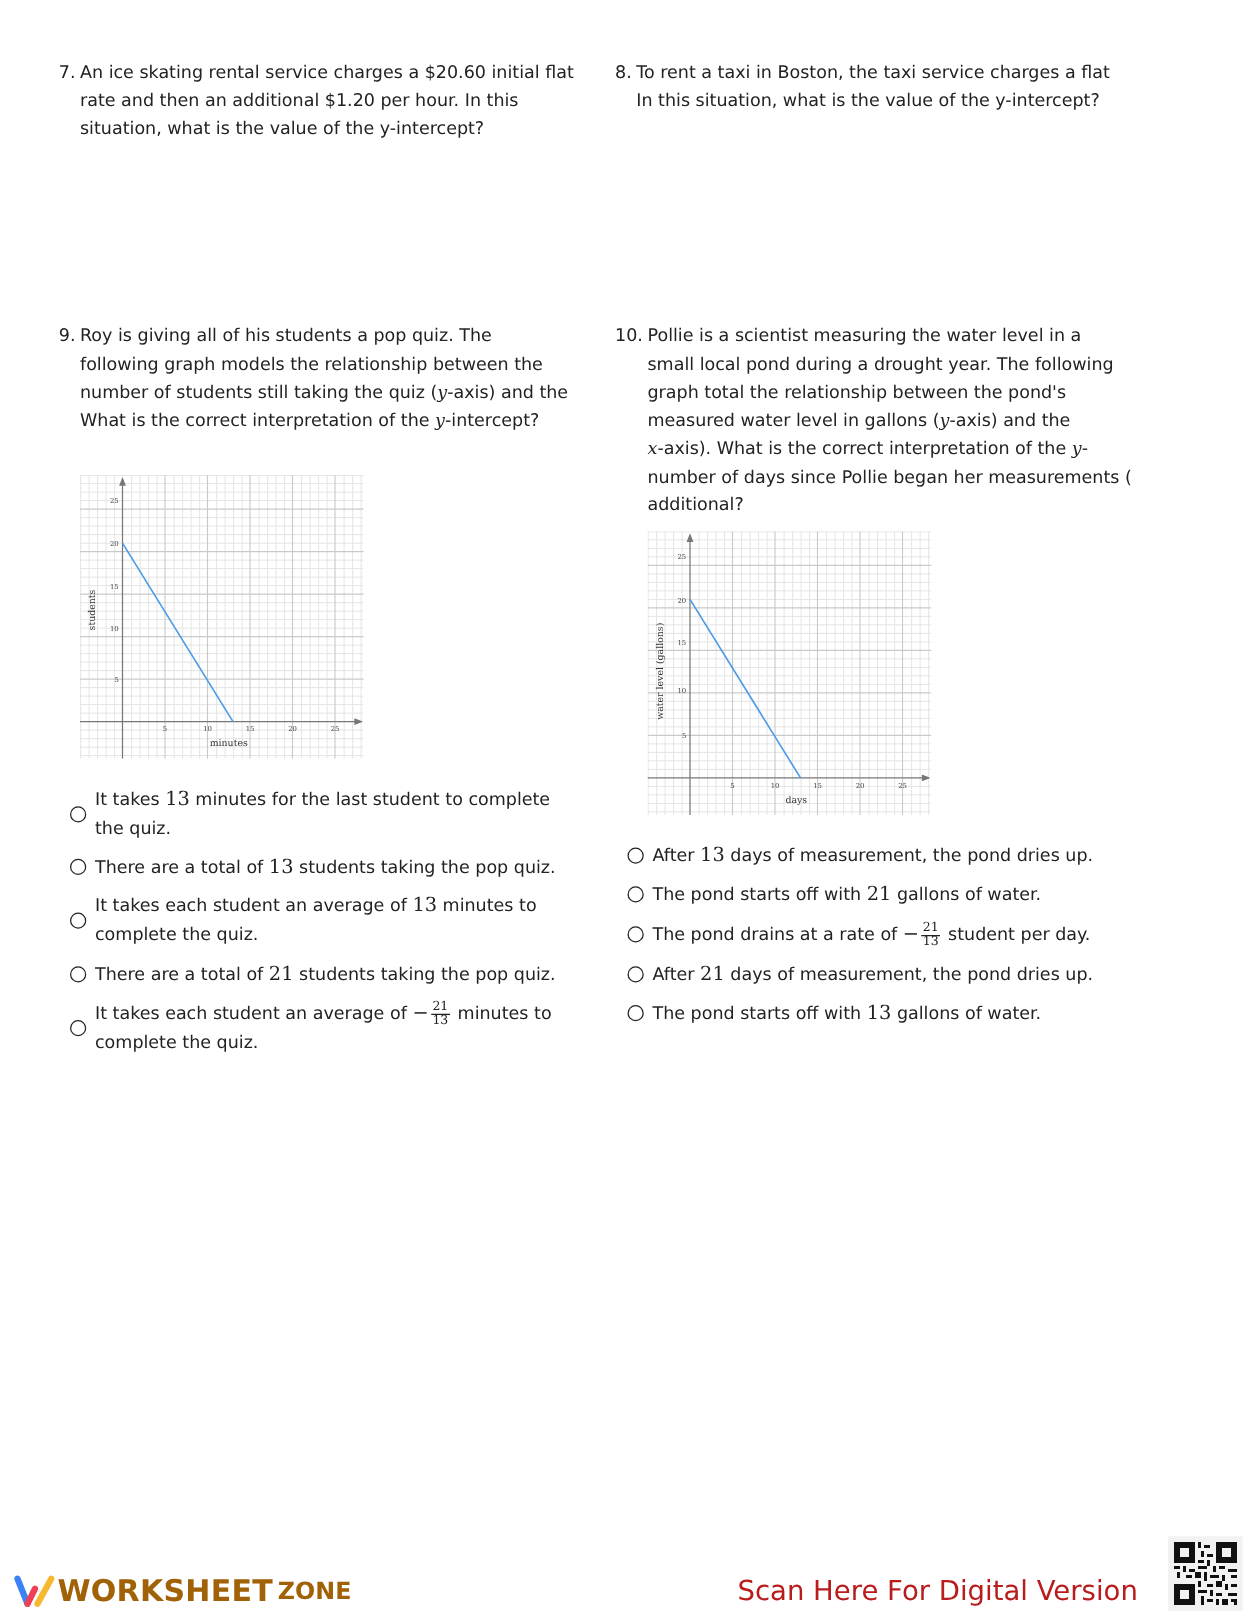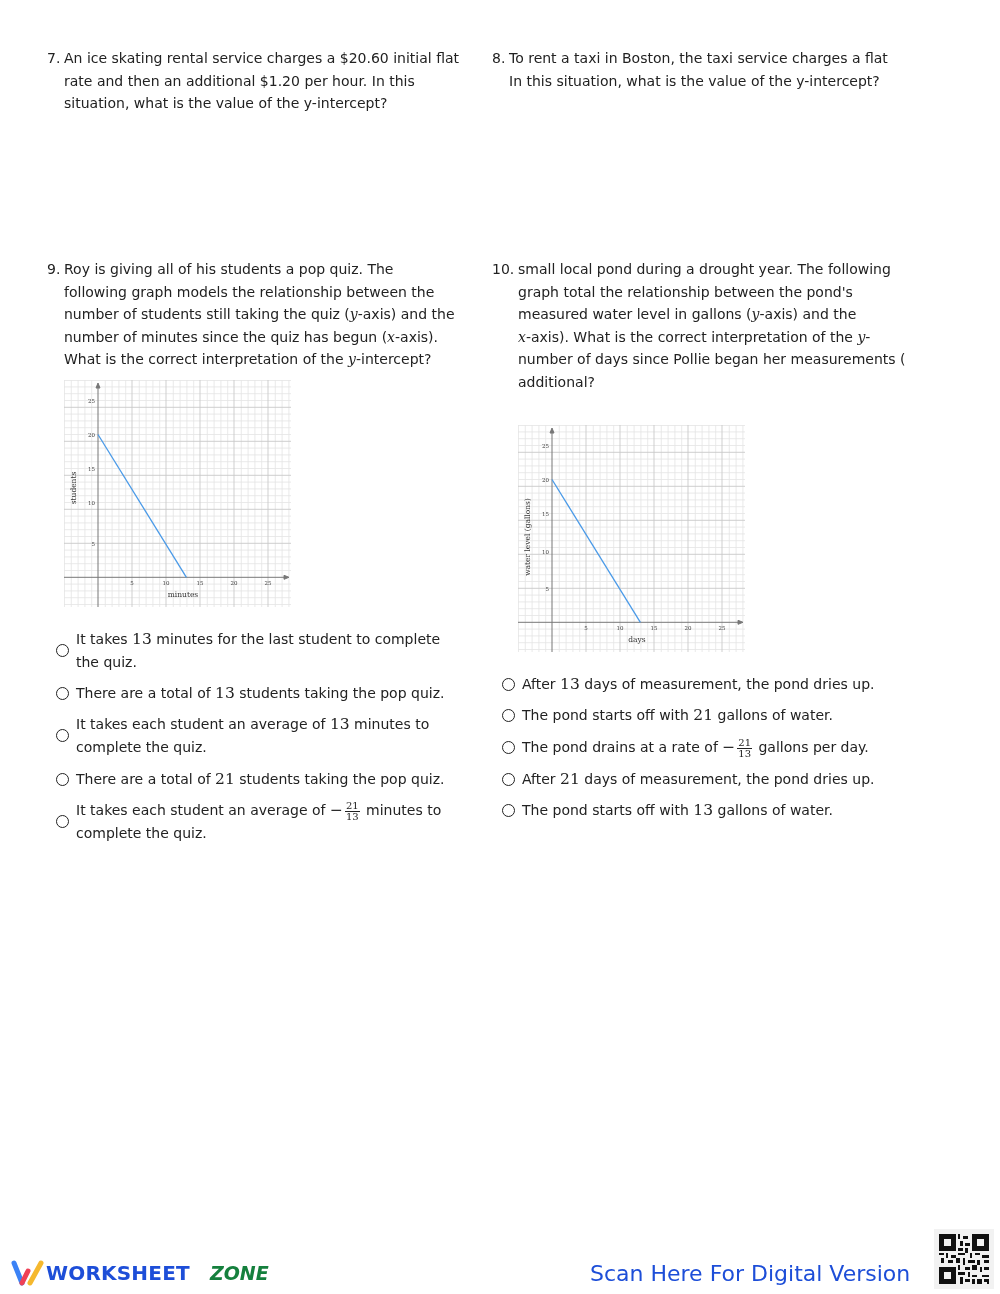--- a/index.html
+++ b/index.html
@@ -14,23 +14,23 @@
   .options { position:absolute; font-size:14px; line-height:22.5px; }
   .opt { position:absolute; left:0; display:flex; align-items:center; }
   .radio { width:11px; height:11px; border:1.6px solid #222; border-radius:50%;
            flex:0 0 auto; margin-right:7px; }
   .opt-text { display:block; }
   .frac { display:inline-block; vertical-align:middle; text-align:center;
           font-family:"DejaVu Serif", serif; font-size:10px; line-height:10px; margin:0 2px; }
   .frac span { display:block; }
   .frac .top { border-bottom:1px solid #222; padding:0 1px; }
   .footer-logo { position:absolute; left:10px; top:1259px; display:flex; align-items:center; }
-  .logo-text-a { color:#1d4ed8; font-weight:bold; font-size:20px; letter-spacing:0.2px; font-family:"DejaVu Sans", sans-serif; }
-  .logo-text-b { color:#15803d; font-weight:bold; font-size:19px; margin-left:20px; font-family:"DejaVu Sans", sans-serif;font-style:italic; }
-  .scan { position:absolute; left:590px; top:1261px; font-size:22px; color:#1d4ed8; font-family:"DejaVu Sans", sans-serif; }
+  .logo-text-a { color:#a16207; font-weight:bold; font-size:24px; letter-spacing:0.2px; font-family:"DejaVu Sans", sans-serif; }
+  .logo-text-b { color:#a16207; font-weight:bold; font-size:19px; margin-left:4px; font-family:"DejaVu Sans", sans-serif; }
+  .scan { position:absolute; left:590px; top:1261px; font-size:22px; color:#b91c1c; font-family:"DejaVu Sans", sans-serif; }
   .qr { position:absolute; left:934px; top:1229px; width:60px; height:60px; }
 </style>
 </head>
 <body>
 
 <div class="q" style="left:47px; top:47px; width:420px;">
   <span class="num">7.</span>
   <div style="margin-left:17px;">
     <span class="text">An ice skating rental service charges a $20.60 initial flat</span>
     <span class="text">rate and then an additional $1.20 per hour. In this</span>
@@ -45,21 +45,20 @@
     <span class="text">In this situation, what is the value of the y-intercept?</span>
   </div>
 </div>
 
 <div class="q" style="left:47px; top:258px; width:420px;">
   <span class="num">9.</span>
   <div style="margin-left:17px;">
     <span class="text">Roy is giving all of his students a pop quiz. The</span>
     <span class="text">following graph models the relationship between the</span>
     <span class="text"><span>number of students still taking the quiz (</span><span class="mi">y</span><span>-axis) and the</span></span>
-    <span class="text"><span>number of minutes since the quiz has begun (</span><span class="mi">x</span><span>-axis).</span></span>
     <span class="text"><span>What is the correct interpretation of the </span><span class="mi">y</span><span>-intercept?</span></span>
   </div>
 </div>
 
 <svg class="graph" style="left:64px; top:380px;" width="227" height="227" viewBox="0 0 227 227">
   <rect x="0" y="0" width="227" height="227" fill="#ffffff"></rect>
   <g stroke="#e4e4e4" stroke-width="0.8">
     <path d="M0.5 0V227 M7.3 0V227 M14.1 0V227 M20.9 0V227 M27.7 0V227 M41.3 0V227 M48.1 0V227 M54.9 0V227 M61.7 0V227 M75.3 0V227 M82.1 0V227 M88.9 0V227 M95.7 0V227 M109.3 0V227 M116.1 0V227 M122.9 0V227 M129.7 0V227 M143.3 0V227 M150.1 0V227 M156.9 0V227 M163.7 0V227 M177.3 0V227 M184.1 0V227 M190.9 0V227 M197.7 0V227 M211.3 0V227 M218.1 0V227 M224.9 0V227"></path>
     <path d="M0 0.5H227 M0 6.9H227 M0 13.7H227 M0 20.5H227 M0 34.1H227 M0 40.9H227 M0 47.7H227 M0 54.5H227 M0 68.1H227 M0 74.9H227 M0 81.7H227 M0 88.5H227 M0 102.1H227 M0 108.9H227 M0 115.7H227 M0 122.5H227 M0 136.1H227 M0 142.9H227 M0 149.7H227 M0 156.5H227 M0 170.1H227 M0 176.9H227 M0 183.7H227 M0 190.5H227 M0 204.1H227 M0 210.9H227 M0 217.7H227 M0 224.5H227"></path>
   </g>
@@ -111,20 +110,21 @@
   </div>
   <div class="opt" style="top:171px;">
     <span class="radio"></span>
     <span class="opt-text"><span>It takes each student an average of </span><span class="math">−</span><span class="frac"><span class="top">21</span><span>13</span></span><span> minutes to</span><br><span>complete the quiz.</span></span>
   </div>
 </div>
 
 <div class="q" style="left:492px; top:258px; width:420px;">
   <span class="num">10.</span>
   <div style="margin-left:26px;">
+    <span class="text">Pollie is a scientist measuring the water level in a</span>
     <span class="text">small local pond during a drought year. The following</span>
     <span class="text">graph total the relationship between the pond's</span>
     <span class="text"><span>measured water level in gallons (</span><span class="mi">y</span><span>-axis) and the</span></span>
     <span class="text"><span class="mi">x</span><span>-axis). What is the correct interpretation of the </span><span class="mi">y</span><span>-</span></span>
     <span class="text">number of days since Pollie began her measurements (</span>
     <span class="text">additional?</span>
   </div>
 </div>
 
 <svg class="graph" style="left:518px; top:425px;" width="227" height="227" viewBox="0 0 227 227">
@@ -166,21 +166,21 @@
   <div class="opt" style="top:0;">
     <span class="radio"></span>
     <span class="opt-text"><span>After </span><span class="math">13</span><span> days of measurement, the pond dries up.</span></span>
   </div>
   <div class="opt" style="top:31px;">
     <span class="radio"></span>
     <span class="opt-text"><span>The pond starts off with </span><span class="math">21</span><span> gallons of water.</span></span>
   </div>
   <div class="opt" style="top:63px;">
     <span class="radio"></span>
-    <span class="opt-text"><span>The pond drains at a rate of </span><span class="math">−</span><span class="frac"><span class="top">21</span><span>13</span></span><span> gallons per day.</span></span>
+    <span class="opt-text"><span>The pond drains at a rate of </span><span class="math">−</span><span class="frac"><span class="top">21</span><span>13</span></span><span> student per day.</span></span>
   </div>
   <div class="opt" style="top:95px;">
     <span class="radio"></span>
     <span class="opt-text"><span>After </span><span class="math">21</span><span> days of measurement, the pond dries up.</span></span>
   </div>
   <div class="opt" style="top:126px;">
     <span class="radio"></span>
     <span class="opt-text"><span>The pond starts off with </span><span class="math">13</span><span> gallons of water.</span></span>
   </div>
 </div>

